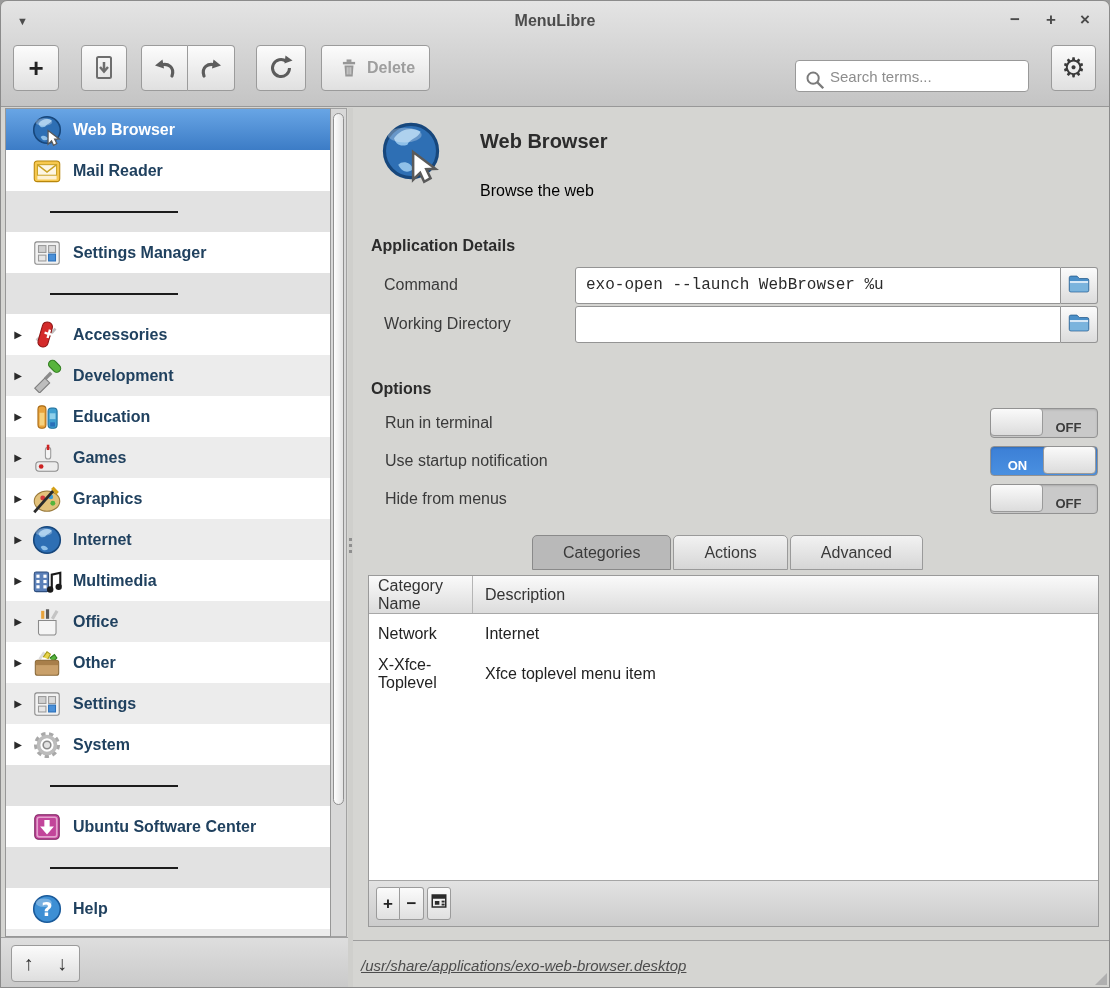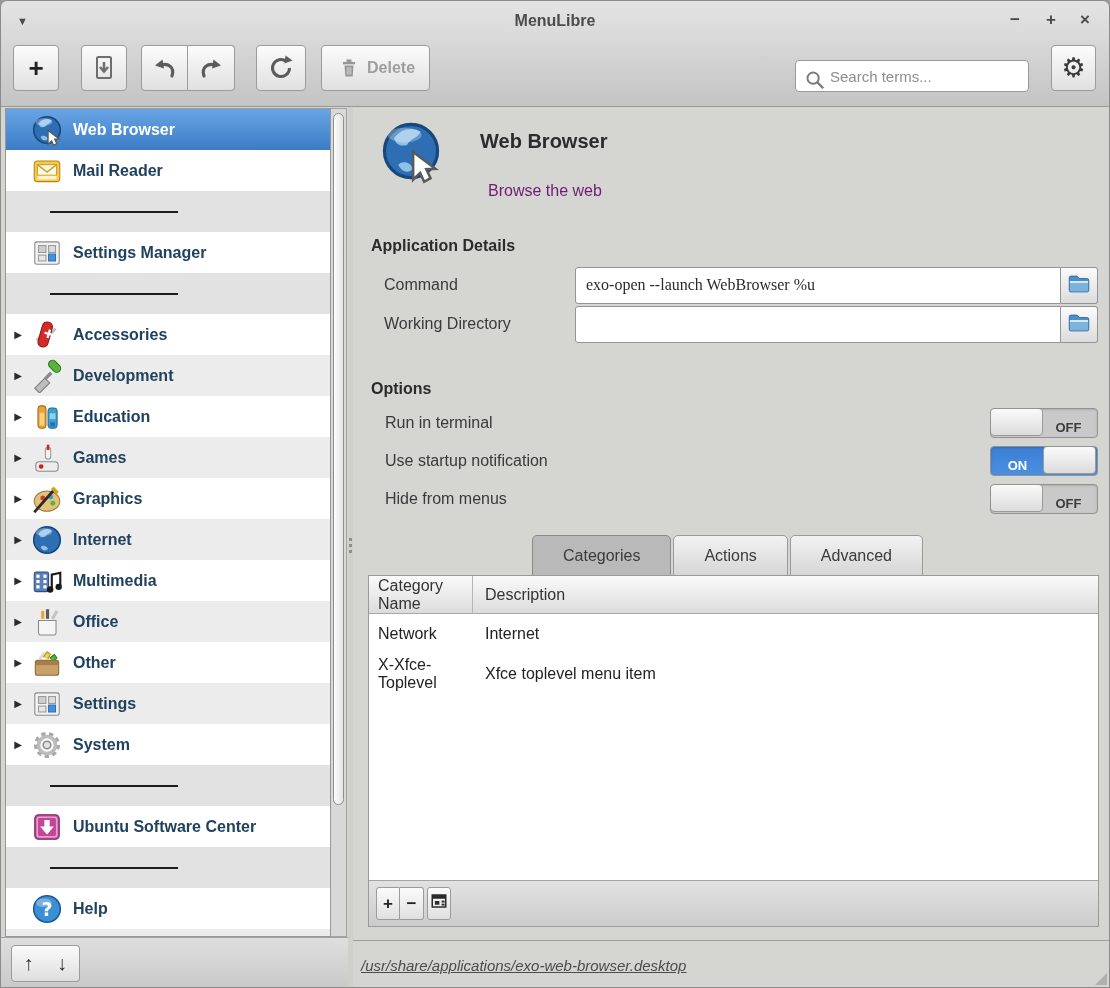--- a/index.html
+++ b/index.html
@@ -52,41 +52,41 @@
 
   #splitter { position:absolute; left:347px; top:107px; width:5px; height:881px; background:#cfcfcc; }
   #splitter .dots { position:absolute; left:1px; top:430px; }
   #splitter .dots i { display:block; width:3px; height:3px; background:#8f8f8f; margin-bottom:3px; }
 
   
   #main { position:absolute; left:352px; top:107px; width:758px; height:881px; background:#d5d5d2; }
   #hdr-icon { position:absolute; left:24px; top:8px; width:68px; height:70px; }
   #hdr-icon svg { width:100%; height:100%; }
   #hdr-title { position:absolute; left:127px; top:22px; font-size:20px; font-weight:bold; color:#2c2c2c; }
-  #hdr-sub { position:absolute; left:135px; top:74px; font-size:16px; color:#701a75; }
+  #hdr-sub { position:absolute; left:127px; top:74px; font-size:16px; color:#000000; }
 
   .secheading { position:absolute; font-size:16px; font-weight:bold; color:#2b2b2b; }
   #sec-details { left:18px; top:129px; }
   #fields { position:absolute; left:31px; top:158px; width:714px; }
   .frow { display:flex; align-items:center; height:38px; margin-bottom:1px; }
   .frow .flabel { width:191px; font-size:16px; color:#3a3a3a; flex:none; }
-  .frow input { flex:1; height:37px; border:1px solid #949494; border-radius:3px 0 0 3px; background:#fff; padding:0 10px; font-size:16px; color:#2b2b2b; font-family:Liberation Serif, serif; }
+  .frow input { flex:1; height:37px; border:1px solid #949494; border-radius:3px 0 0 3px; background:#fff; padding:0 10px; font-size:16px; color:#2b2b2b; font-family:Liberation Mono, monospace; }
   .frow .folderbtn { width:37px; height:37px; flex:none; background:linear-gradient(#fbfbfb,#dcdcdc); border:1px solid #949494; border-left:none; border-radius:0 3px 3px 0; display:flex; align-items:center; justify-content:center; }
 
   #sec-options { left:18px; top:272px; }
   #optrows { position:absolute; left:32px; top:296px; width:713px; }
   .optrow { display:flex; align-items:center; height:38px; }
   .optlabel { flex:1; font-size:16px; color:#3a3a3a; }
   .toggle { width:108px; height:30px; border:1px solid #929292; border-radius:4px; background:#c9c9c9; display:flex; overflow:hidden; box-shadow:inset 0 1px 2px rgba(0,0,0,.15); }
   .toggle .knob { width:50%; height:100%; background:linear-gradient(#fafafa,#dcdcdc); border:1px solid #9a9a9a; border-radius:4px; margin:-1px; }
   .toggle .tstate { width:50%; display:flex; align-items:center; justify-content:center; font-size:13px; font-weight:bold; color:#3c3c3c;margin-top:8px; }
   .toggle.on { background:linear-gradient(#3c7fd6,#4a90e0); }
   .toggle.on .tstate { color:#fff; }
 
-  #tabs { position:absolute; left:179px; top:427px; display:flex; height:41px; }
+  #tabs { position:absolute; left:179px; top:427px; display:flex; height:35px; }
   .tab { padding:0 30px; display:flex; align-items:center; font-size:16px; color:#3a3a3a; background:linear-gradient(#f2f2f2,#d6d6d6); border:1px solid #9a9a9a; border-radius:5px 5px 0 0; margin-right:2px; }
   .tab.active { background:#b9b9b9; border-color:#8a8a8a; }
 
   #tablebox { position:absolute; left:15px; top:467px; width:731px; height:352px; border:1px solid #9a9a9a; background:#fff; }
   #thead { display:flex; height:38px; background:linear-gradient(#fafafa,#dcdcdc); border-bottom:1px solid #a8a8a8; align-items:center; font-size:16px; color:#333; }
   #thead .c1 { width:104px; padding-left:9px; border-right:1px solid #b5b5b5; height:100%; display:flex; align-items:center; }
   #thead .c2 { padding-left:12px; }
   .trow { display:flex; height:40px; align-items:center; font-size:16px; color:#222; }
   .trow .c1 { width:104px; padding-left:9px; flex:none; }
   .trow .c2 { padding-left:12px; }

